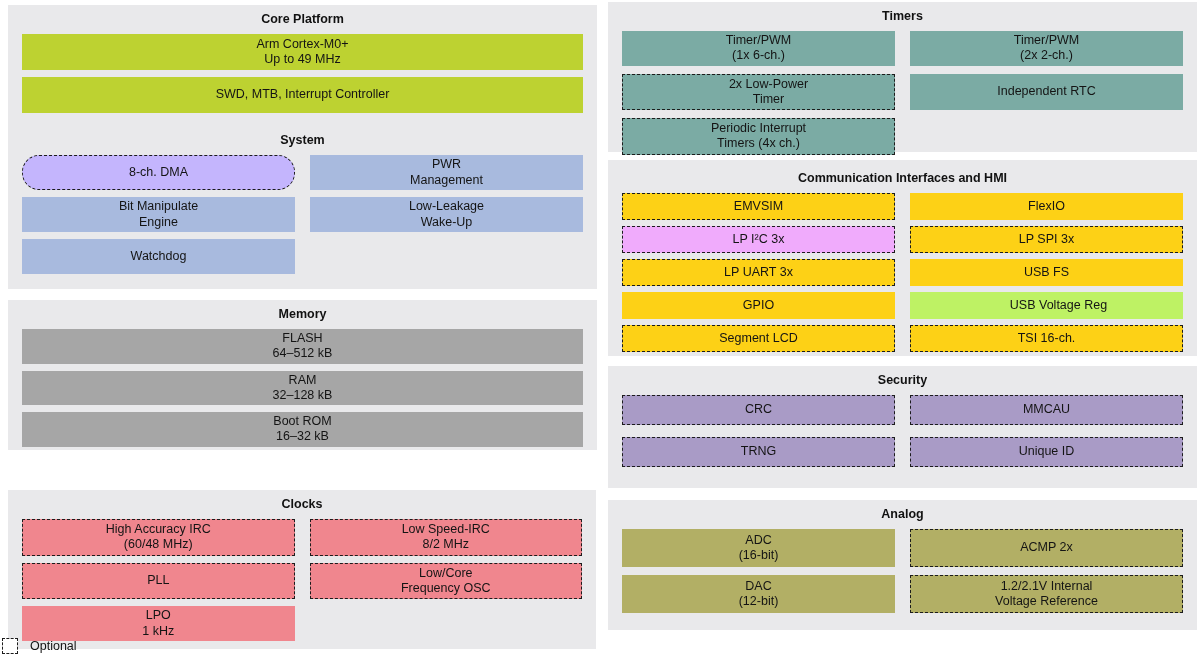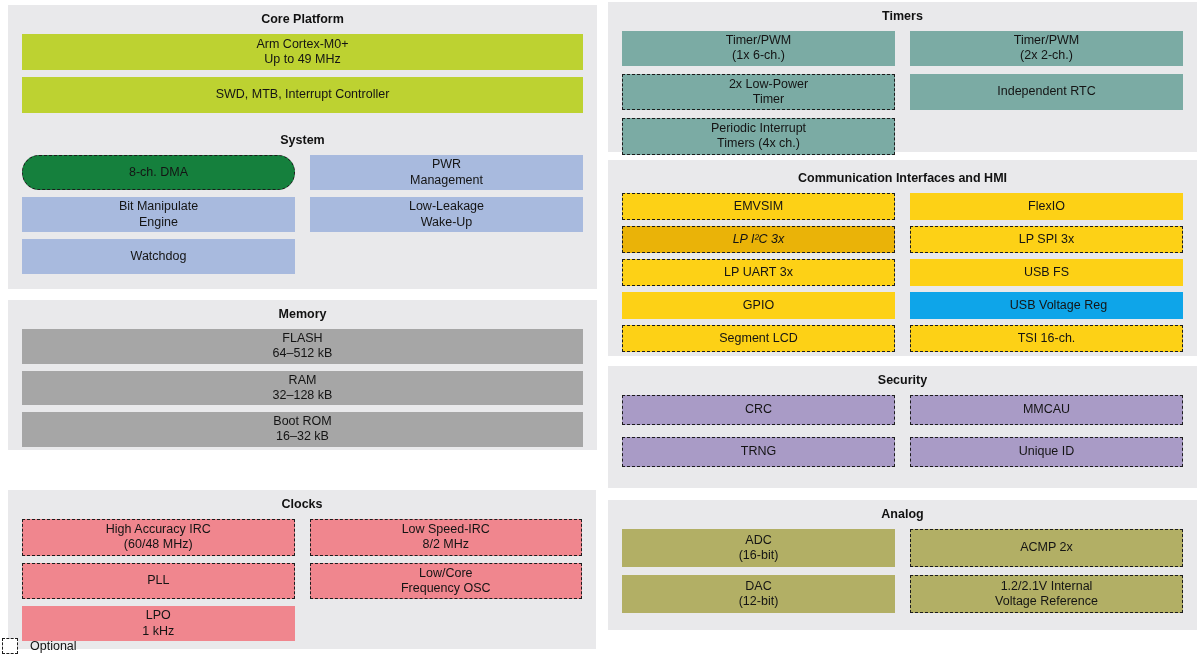--- a/index.html
+++ b/index.html
@@ -93,21 +93,21 @@
     <div class="blocks">
         <div class="block full" style="background: rgb(189, 210, 49);">Arm Cortex-M0+
 Up to 49 MHz</div>
         <div class="block full" style="background: rgb(189, 210, 49);">SWD, MTB, Interrupt Controller</div>
       </div>
   </div>
 
   <div class="panel" id="system">
     <div class="panel-title">System</div>
     <div class="blocks">
-        <div class="block optional" style="background: #15803d; border-radius: 17px;">8-ch. DMA</div>
+        <div class="block optional" style="background: #c4b5fd; border-radius: 17px;">8-ch. DMA</div>
         <div class="block" style="background: rgb(168, 186, 222);">PWR
 Management</div>
         <div class="block" style="background: rgb(168, 186, 222);">Bit Manipulate
 Engine</div>
         <div class="block" style="background: rgb(168, 186, 222);">Low-Leakage
 Wake-Up</div>
         <div class="block" style="background: rgb(168, 186, 222);">Watchdog</div>
       </div>
   </div>
 
@@ -151,26 +151,26 @@
         <div class="block optional" style="background: rgb(123, 171, 164);">Periodic Interrupt
 Timers (4x ch.)</div>
       </div>
   </div>
 
   <div class="panel" id="comm">
     <div class="panel-title">Communication Interfaces and HMI</div>
     <div class="blocks">
         <div class="block optional" style="background: rgb(253, 209, 22);">EMVSIM</div>
         <div class="block" style="background: rgb(253, 209, 22);">FlexIO</div>
-        <div class="block optional" style="background: #eab308; font-style: italic;">LP I²C 3x</div>
+        <div class="block optional" style="background: #f0abfc;">LP I²C 3x</div>
         <div class="block optional" style="background: rgb(253, 209, 22);">LP SPI 3x</div>
         <div class="block optional" style="background: rgb(253, 209, 22);">LP UART 3x</div>
         <div class="block" style="background: rgb(253, 209, 22);">USB FS</div>
         <div class="block" style="background: rgb(253, 209, 22);">GPIO</div>
-        <div class="block" style="background: #0ea5e9; padding-left: 28px;">USB Voltage Reg</div>
+        <div class="block" style="background: #bef264; padding-left: 28px;">USB Voltage Reg</div>
         <div class="block optional" style="background: rgb(253, 209, 22);">Segment LCD</div>
         <div class="block optional" style="background: rgb(253, 209, 22);">TSI 16-ch.</div>
       </div>
   </div>
 
   <div class="panel" id="security">
     <div class="panel-title">Security</div>
     <div class="blocks">
         <div class="block optional" style="background: rgb(169, 155, 198);">CRC</div>
         <div class="block optional" style="background: rgb(169, 155, 198);">MMCAU</div>

